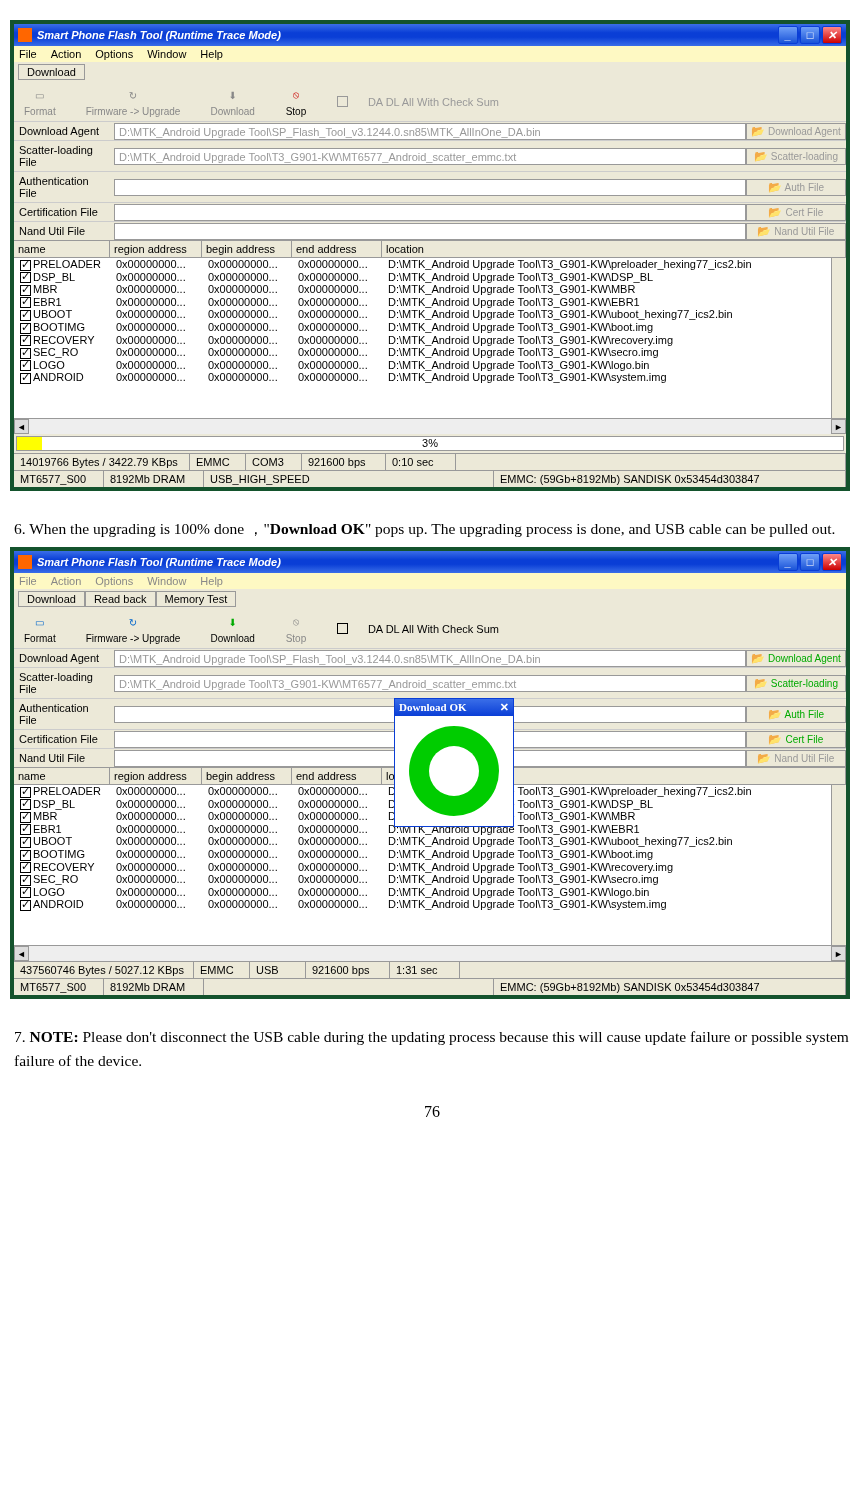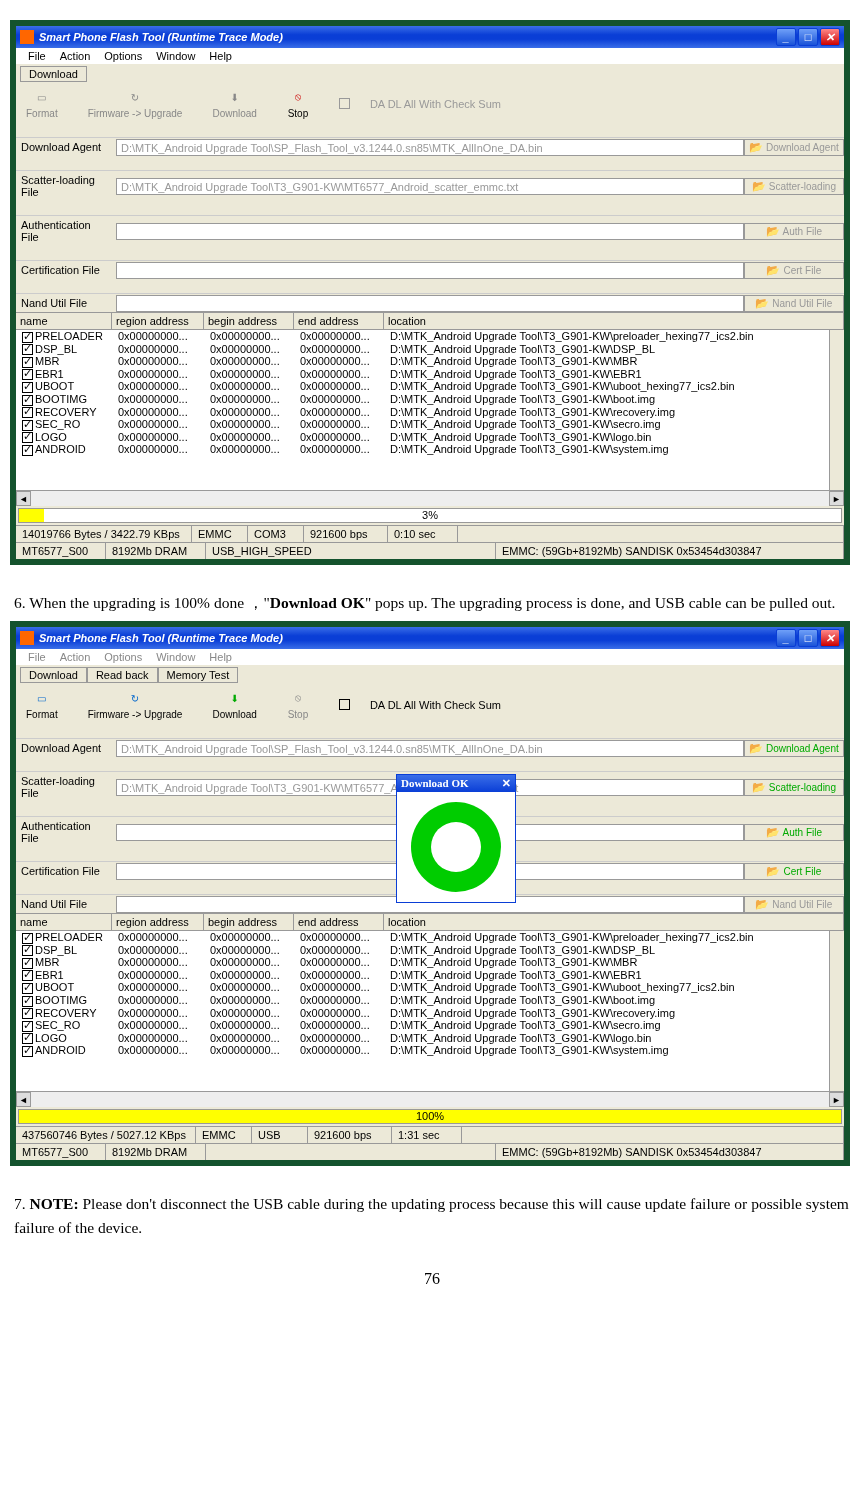--- a/index.html
+++ b/index.html
@@ -6,51 +6,51 @@
   body {
     margin: 0;
     padding: 20px 10px;
     background: #fff;
     font-family: "Times New Roman", serif;
     font-size: 15px;
     color: #000;
     width: 864px;
   }
   .app {
-    border: 6px solid #14532d;
+    border: 4px solid #14532d;
     background: #ece9d8;
     width: 840px;
     margin-bottom: 20px;
     font-family: Tahoma, Arial, sans-serif;
     font-size: 11px;
   }
   .titlebar {
     background: linear-gradient(#3a6ee8,#0a3ed6 40%,#0a3ed6 60%,#3a6ee8);
     color: #fff;
     display: flex;
     align-items: center;
     padding: 2px 4px;
     font-weight: bold;
     font-style: italic;
   }
   .titlebar .icon { width:14px; height:14px; background:#f60; margin-right:5px; display:inline-block; }
   .winbtns { margin-left:auto; display:flex; gap:2px;}
   .winbtn { width:20px; height:18px; background:linear-gradient(#6fa0f8,#1a53d8); border:1px solid #0a3ed6; color:#fff; display:flex; align-items:center; justify-content:center; font-size:11px; font-weight:bold; border-radius:2px;}
   .winbtn.close { background:linear-gradient(#f88,#c00);}
-  .menubar { background:#ffffff; padding:2px 12px; display:flex; gap:14px; font-size:11px;}
+  .menubar { background:#fef9c3; padding:2px 5px; display:flex; gap:14px; font-size:11px;}
   .menubar.disabled { color:#888;}
   .tabrow { padding:2px 4px; display:flex; gap:0;}
   .tab { background:#ece9d8; border:1px solid #999; padding:1px 8px; font-size:11px;}
   .toolbar { display:flex; align-items:center; padding:4px 10px; gap:30px;}
   .tbtn { display:flex; flex-direction:column; align-items:center; font-size:10px; color:#888; gap:2px;}
   .tbtn.black { color:#000;}
   .tbicon { width:22px; height:18px; display:flex; align-items:center; justify-content:center;}
   .check-label { display:flex; align-items:center; gap:20px; color:#999; font-size:11px;}
   .filerows { }
-  .filerow { display:flex; align-items:center; border-top:1px solid #ccc;margin-top:14px; }
+  .filerow { display:flex; align-items:center; border-top:1px solid #ccc; }
   .filelabel { width:100px; background:#ece9d8; padding:3px 5px; font-size:11px; color:#000; }
   .fileinput { flex:1; background:#fff; border:1px solid #999; padding:2px 4px; font-size:11px; color:#999; height:17px; overflow:hidden; white-space:nowrap;}
   .filebtn { width:100px; background:#ece9d8; border:1px solid #999; padding:1px 4px; font-size:10px; color:#0a0; display:flex; align-items:center; gap:3px; justify-content:center;}
   .filebtn.disabled { color:#999;}
   .openicon { color:#c90; font-size:11px;}
   .tablehead { display:flex; background:#ece9d8; border-top:1px solid #999; border-bottom:1px solid #999;}
   .th { border-right:1px solid #999; padding:2px 4px; font-size:11px;}
   .tablebody { background:#fff; height:160px; overflow:hidden; position:relative;}
   .trow { display:flex; padding:0 2px; font-size:11px; white-space:nowrap;}
   .trow .cell { padding:0 4px; }
@@ -438,24 +438,20 @@
         <div class="cell c-ea">0x00000000...</div>
         <div class="cell c-loc">D:\MTK_Android Upgrade Tool\T3_G901-KW\system.img</div>
       </div>
       <div class="vscroll"></div>
   </div>
   <div class="hscroll">
       <div class="arrow">◄</div>
       <div class="track"></div>
       <div class="arrow">►</div>
     </div>
-  <div class="progress">
-    <div class="fill" style="width:100%"></div>
-    <div class="txt">100%</div>
-  </div>
   <div class="statusrow" id="s2r1">
       <div class="statcell" style="width: 180px;">437560746 Bytes / 5027.12 KBps</div>
       <div class="statcell" style="width: 56px;">EMMC</div>
       <div class="statcell" style="width: 56px;">USB</div>
       <div class="statcell" style="width: 84px;">921600 bps</div>
       <div class="statcell" style="width: 70px;">1:31 sec</div>
       <div class="statcell" style="flex: 1 1 0%;"></div>
     </div>
   <div class="statusrow" id="s2r2">
       <div class="statcell" style="width: 90px;">MT6577_S00</div>

